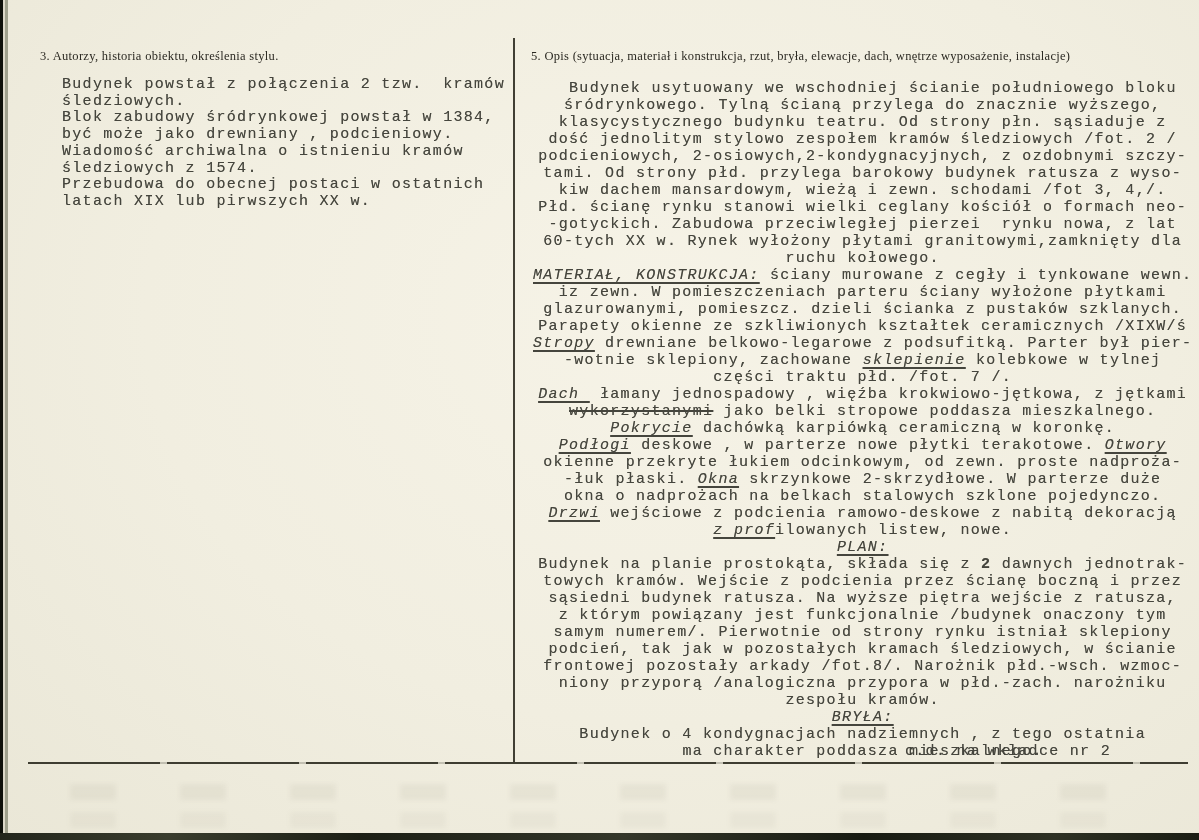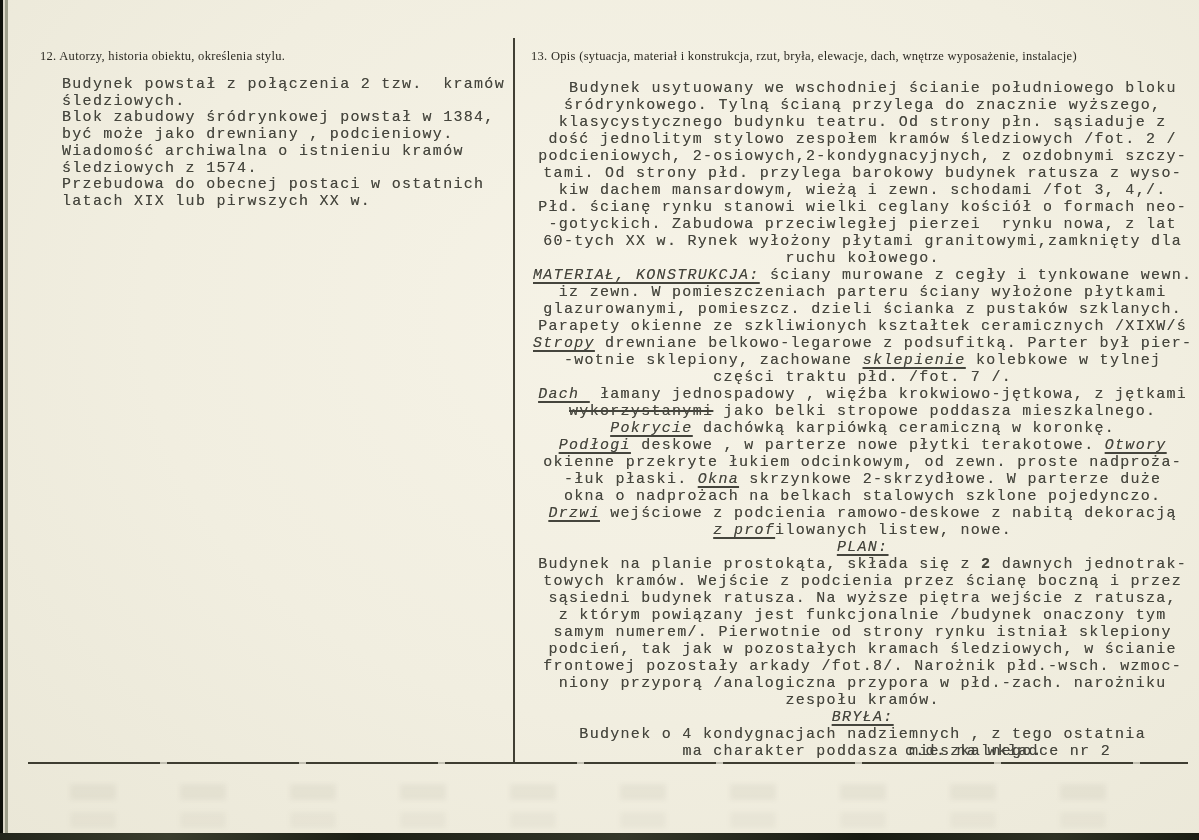--- a/index.html
+++ b/index.html
@@ -45,25 +45,25 @@
     filter: blur(2.5px);
   }
   #ghost-1 { top:784px; }
   #ghost-2 { top:812px; opacity:.35; }
 </style>
 </head>
 <body>
 
 <div class="page">
 
-  <div class="heading" id="heading-12">12. Autorzy, historia obiektu, określenia stylu.</div>
+  <div class="heading" id="heading-12">3. Autorzy, historia obiektu, określenia stylu.</div>
 
   <div class="typed" id="typed-12"><div class="tline"><span>Budynek powstał z połączenia 2 tzw.  kramów</span></div><div class="tline"><span>śledziowych.</span></div><div class="tline"><span>Blok zabudowy śródrynkowej powstał w 1384,</span></div><div class="tline"><span>być może jako drewniany , podcieniowy.</span></div><div class="tline"><span>Wiadomość archiwalna o istnieniu kramów</span></div><div class="tline"><span>śledziowych z 1574.</span></div><div class="tline"><span>Przebudowa do obecnej postaci w ostatnich</span></div><div class="tline"><span>latach XIX lub pirwszych XX w.</span></div></div>
 
-  <div class="heading" id="heading-13">13. Opis (sytuacja, materiał i konstrukcja, rzut, bryła, elewacje, dach, wnętrze wyposażenie, instalacje)</div>
+  <div class="heading" id="heading-13">5. Opis (sytuacja, materiał i konstrukcja, rzut, bryła, elewacje, dach, wnętrze wyposażenie, instalacje)</div>
 
   <div class="typed" id="typed-13"><div class="tline"><span>  Budynek usytuowany we wschodniej ścianie południowego bloku</span></div><div class="tline"><span>śródrynkowego. Tylną ścianą przylega do znacznie wyższego,</span></div><div class="tline"><span>klasycystycznego budynku teatru. Od strony płn. sąsiaduje z</span></div><div class="tline"><span>dość jednolitym stylowo zespołem kramów śledziowych /fot. 2 /</span></div><div class="tline"><span>podcieniowych, 2-osiowych,2-kondygnacyjnych, z ozdobnymi szczy-</span></div><div class="tline"><span>tami. Od strony płd. przylega barokowy budynek ratusza z wyso-</span></div><div class="tline"><span>kiw dachem mansardowym, wieżą i zewn. schodami /fot 3, 4,/.</span></div><div class="tline"><span>Płd. ścianę rynku stanowi wielki ceglany kościół o formach neo-</span></div><div class="tline"><span>-gotyckich. Zabudowa przeciwległej pierzei  rynku nowa, z lat</span></div><div class="tline"><span>60-tych XX w. Rynek wyłożony płytami granitowymi,zamknięty dla</span></div><div class="tline"><span>ruchu kołowego.</span></div><div class="tline"><span class="u">MATERIAŁ, KONSTRUKCJA:</span><span> ściany murowane z cegły i tynkowane wewn.</span></div><div class="tline"><span>iz zewn. W pomieszczeniach parteru ściany wyłożone płytkami</span></div><div class="tline"><span>glazurowanymi, pomieszcz. dzieli ścianka z pustaków szklanych.</span></div><div class="tline"><span>Parapety okienne ze szkliwionych kształtek ceramicznych /XIXW/ś</span></div><div class="tline"><span class="u">Stropy</span><span> drewniane belkowo-legarowe z podsufitką. Parter był pier-</span></div><div class="tline"><span>-wotnie sklepiony, zachowane </span><span class="u">sklepienie</span><span> kolebkowe w tylnej</span></div><div class="tline"><span>części traktu płd. /fot. 7 /.</span></div><div class="tline"><span class="u">Dach </span><span> łamany jednospadowy , więźba krokwiowo-jętkowa, z jętkami</span></div><div class="tline"><span class="x">wykorzystanymi</span><span> jako belki stropowe poddasza mieszkalnego.</span></div><div class="tline"><span class="u">Pokrycie</span><span> dachówką karpiówką ceramiczną w koronkę.</span></div><div class="tline"><span class="u">Podłogi</span><span> deskowe , w parterze nowe płytki terakotowe. </span><span class="u">Otwory</span></div><div class="tline"><span>okienne przekryte łukiem odcinkowym, od zewn. proste nadproża-</span></div><div class="tline"><span>-łuk płaski. </span><span class="u">Okna</span><span> skrzynkowe 2-skrzydłowe. W parterze duże</span></div><div class="tline"><span>okna o nadprożach na belkach stalowych szklone pojedynczo.</span></div><div class="tline"><span class="u">Drzwi</span><span> wejściowe z podcienia ramowo-deskowe z nabitą dekoracją</span></div><div class="tline"><span class="u">z prof</span><span>ilowanych listew, nowe.</span></div><div class="tline"><span class="u">PLAN:</span></div><div class="tline"><span>Budynek na planie prostokąta, składa się z </span><span class="b">2</span><span> dawnych jednotrak-</span></div><div class="tline"><span>towych kramów. Wejście z podcienia przez ścianę boczną i przez</span></div><div class="tline"><span>sąsiedni budynek ratusza. Na wyższe piętra wejście z ratusza,</span></div><div class="tline"><span>z którym powiązany jest funkcjonalnie /budynek onaczony tym</span></div><div class="tline"><span>samym numerem/. Pierwotnie od strony rynku istniał sklepiony</span></div><div class="tline"><span>podcień, tak jak w pozostałych kramach śledziowych, w ścianie</span></div><div class="tline"><span>frontowej pozostały arkady /fot.8/. Narożnik płd.-wsch. wzmoc-</span></div><div class="tline"><span>niony przyporą /analogiczna przypora w płd.-zach. narożniku</span></div><div class="tline"><span>zespołu kramów.</span></div><div class="tline"><span class="u">BRYŁA:</span></div><div class="tline"><span>Budynek o 4 kondygnacjach nadziemnych , z tego ostatnia</span></div><div class="tline"><span>ma charakter poddasza mieszkalnego.</span></div></div>
 
   <div class="typed cont">c.d. na wkładce nr 2</div>
 
   <div class="divider"></div>
   <div class="rule"></div>
 
   <div class="ghost" id="ghost-1"></div>
   <div class="ghost" id="ghost-2"></div>

